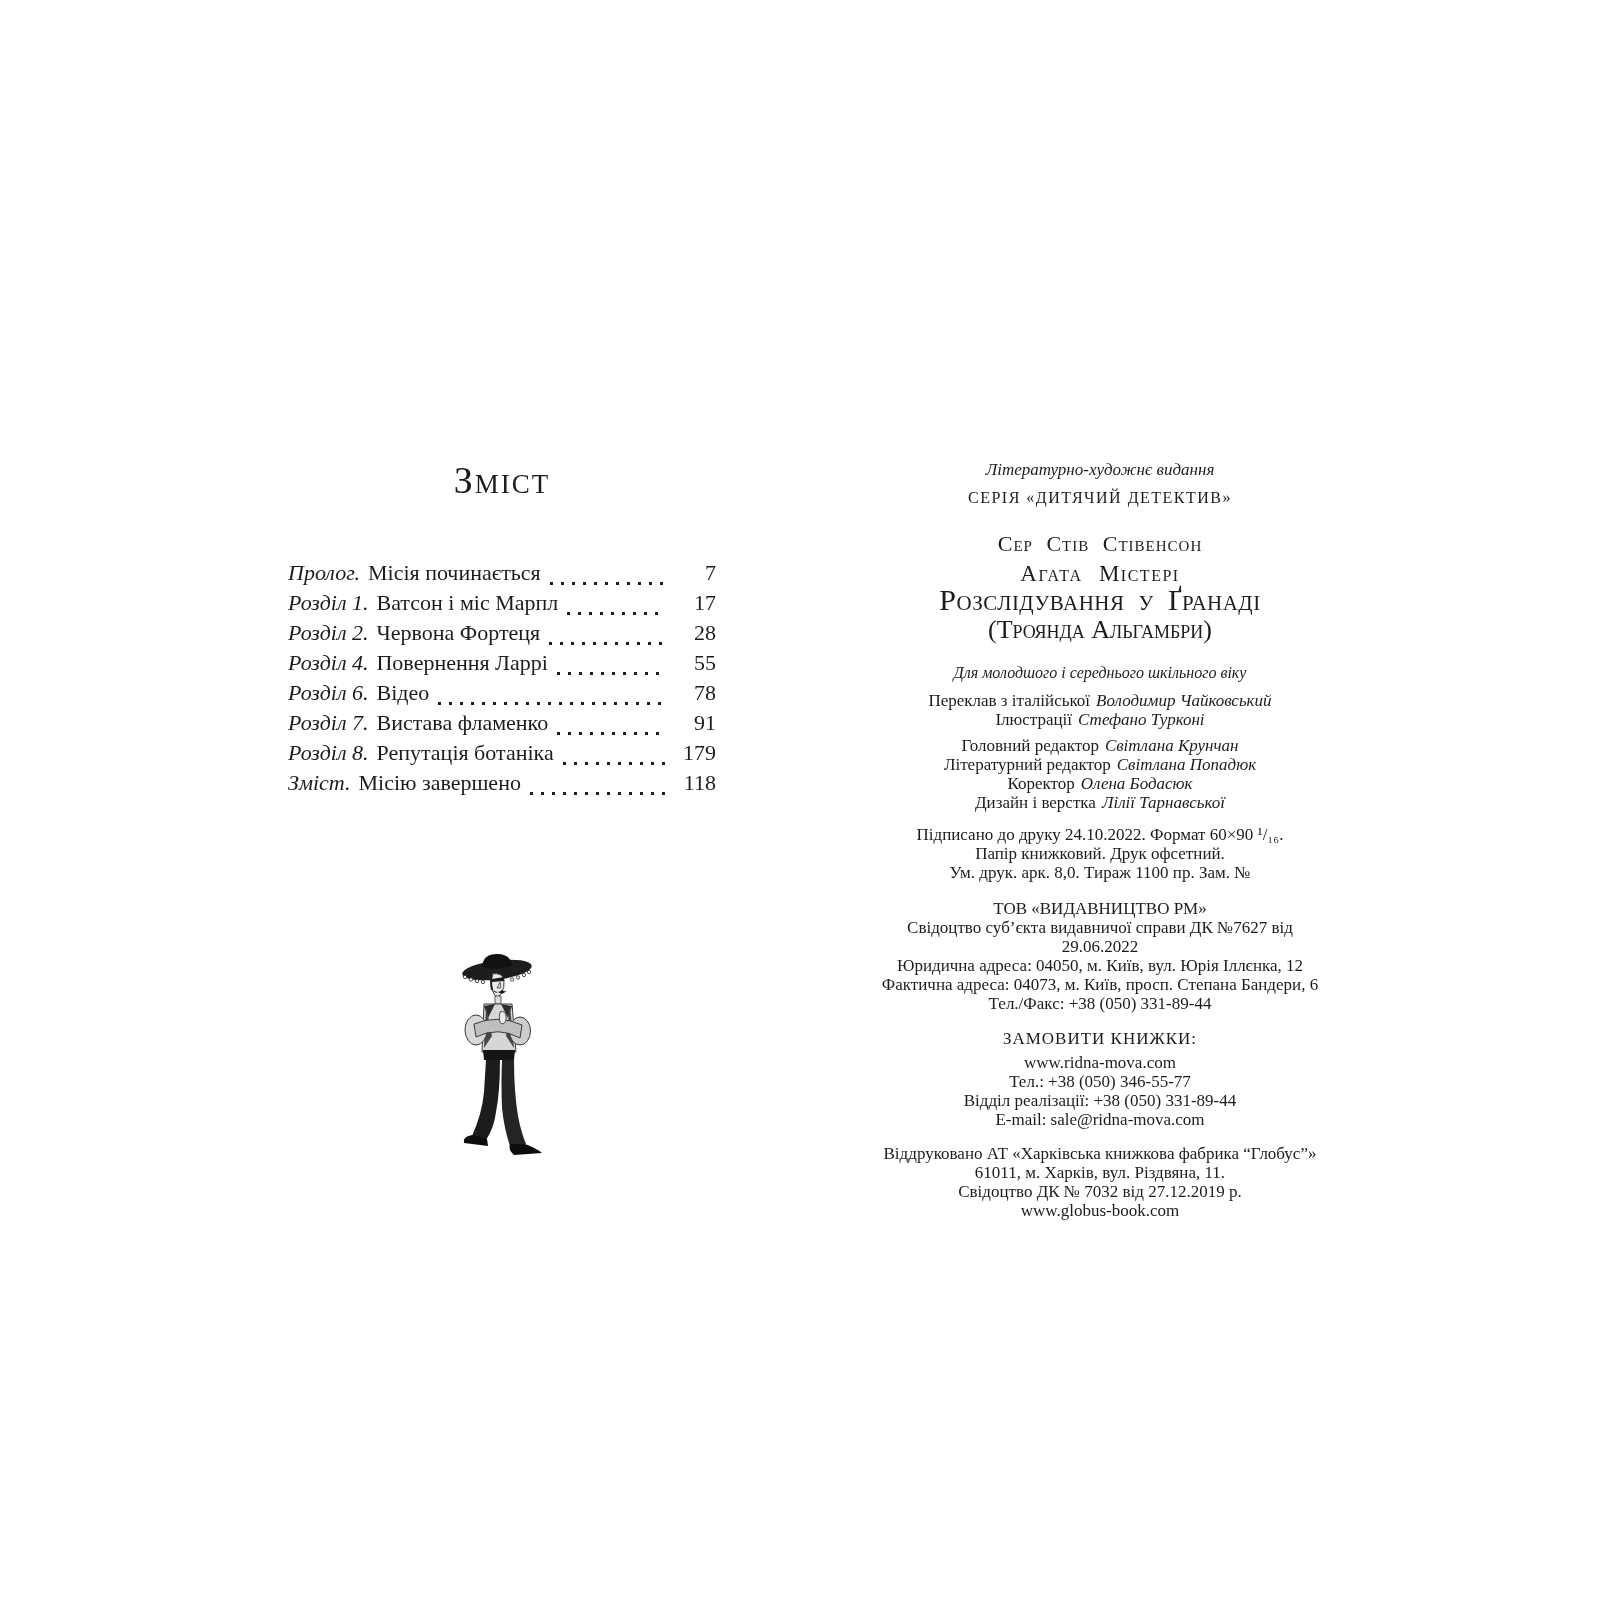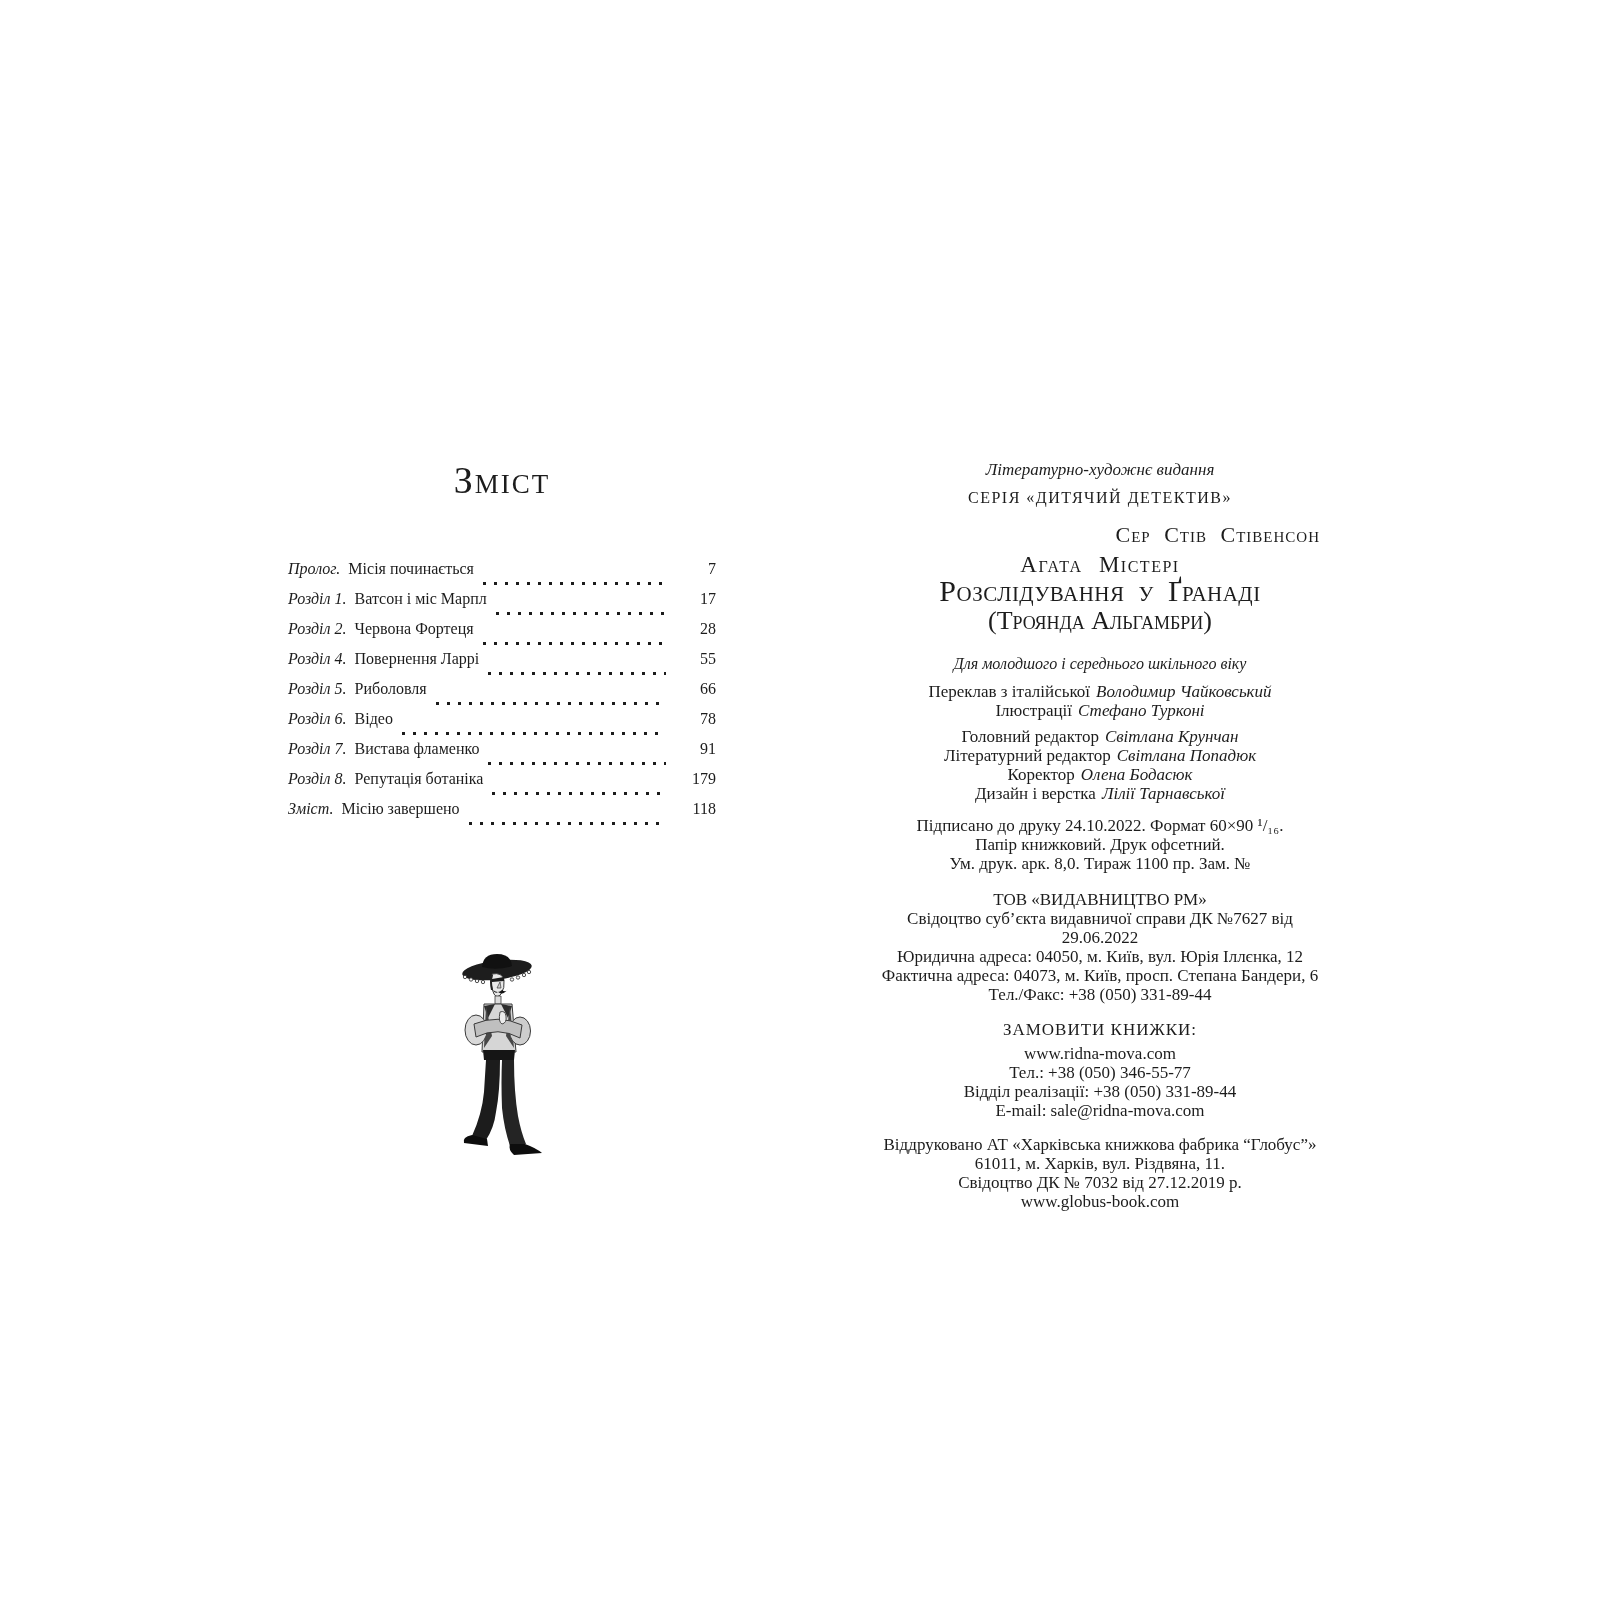--- a/index.html
+++ b/index.html
@@ -16,40 +16,40 @@
   
   .left-page { position: absolute; left: 288px; top: 460px; width: 428px; }
   .toc-title {
     margin: 0; text-align: center; font-weight: normal;
     font-size: 38px; line-height: 40px;
     font-variant: small-caps; letter-spacing: 2px;
   }
   .toc-list { margin-top: 60px; }
   .toc-row {
     display: flex; align-items: baseline;
-    font-size: 16px; height: 30px; white-space: nowrap;
+    font-size: 22px; height: 30px; white-space: nowrap;
   }
   .toc-prefix { font-style: italic; margin-right: 8px; flex: 0 0 auto; }
   .toc-text  { flex: 0 0 auto; }
   .toc-dots {
     flex: 1 1 auto; align-self: flex-end;
     height: 3px; margin: 0 4px 5px 9px;
     background-image: repeating-linear-gradient(to right, #1c1c1c 0 2.8px, transparent 2.8px 11px);
   }
   .toc-page { flex: 0 0 auto; min-width: 46px; text-align: right; }
 
   .figure { position: absolute; left: 456px; top: 952px; width: 100px; height: 205px; }
   .figure svg { display: block; width: 100%; height: 100%; }
 
   
   .right-page { position: absolute; left: 880px; top: 460px; width: 440px; text-align: center; }
   .rp-line { font-size: 17px; line-height: 19px; }
   .edition   { font-style: italic; font-size: 17px; line-height: 20px; }
   .series    { margin-top: 8px; font-size: 16px; line-height: 19px; letter-spacing: 1.5px; }
-  .author    { margin-top: 15px; font-size: 22px; line-height: 25px; font-variant: small-caps; letter-spacing: 1px; word-spacing: 7px; text-align: right; }
+  .author    { margin-top: 24px; font-size: 22px; line-height: 25px; font-variant: small-caps; letter-spacing: 1px; word-spacing: 7px; }
   .character { margin-top: 6px; font-size: 23px; line-height: 23px; font-variant: small-caps; letter-spacing: 1.5px; word-spacing: 9px; }
   .book-title    { font-size: 30px; line-height: 30px; font-variant: small-caps; letter-spacing: 0.5px; word-spacing: 6px; }
   .book-subtitle { font-size: 26px; line-height: 29px; font-variant: small-caps; }
   .audience  { margin-top: 19px; font-style: italic; font-size: 16px; line-height: 19px; }
   .credits-block { margin-top: 9px; }
   .staff-block   { margin-top: 7px; }
   .role-line .nm { font-style: italic; margin-left: 6px; }
   .print-block     { margin-top: 13px; }
   .publisher-block { margin-top: 17px; }
   .order-block     { margin-top: 16px; }
@@ -84,26 +84,20 @@
         <span class="toc-dots"></span>
         <span class="toc-page">28</span>
       </div>
       <div class="toc-row">
         <span class="toc-prefix">Розділ 4.</span>
         <span class="toc-text">Повернення Ларрі</span>
         <span class="toc-dots"></span>
         <span class="toc-page">55</span>
       </div>
       <div class="toc-row">
-        <span class="toc-prefix">Розділ 5.</span>
-        <span class="toc-text">Риболовля</span>
-        <span class="toc-dots"></span>
-        <span class="toc-page">66</span>
-      </div>
-      <div class="toc-row">
         <span class="toc-prefix">Розділ 6.</span>
         <span class="toc-text">Відео</span>
         <span class="toc-dots"></span>
         <span class="toc-page">78</span>
       </div>
       <div class="toc-row">
         <span class="toc-prefix">Розділ 7.</span>
         <span class="toc-text">Вистава фламенко</span>
         <span class="toc-dots"></span>
         <span class="toc-page">91</span>

